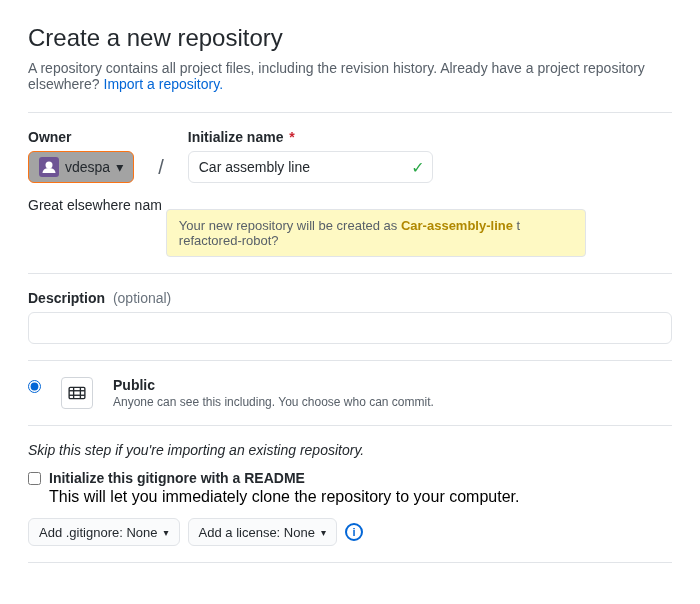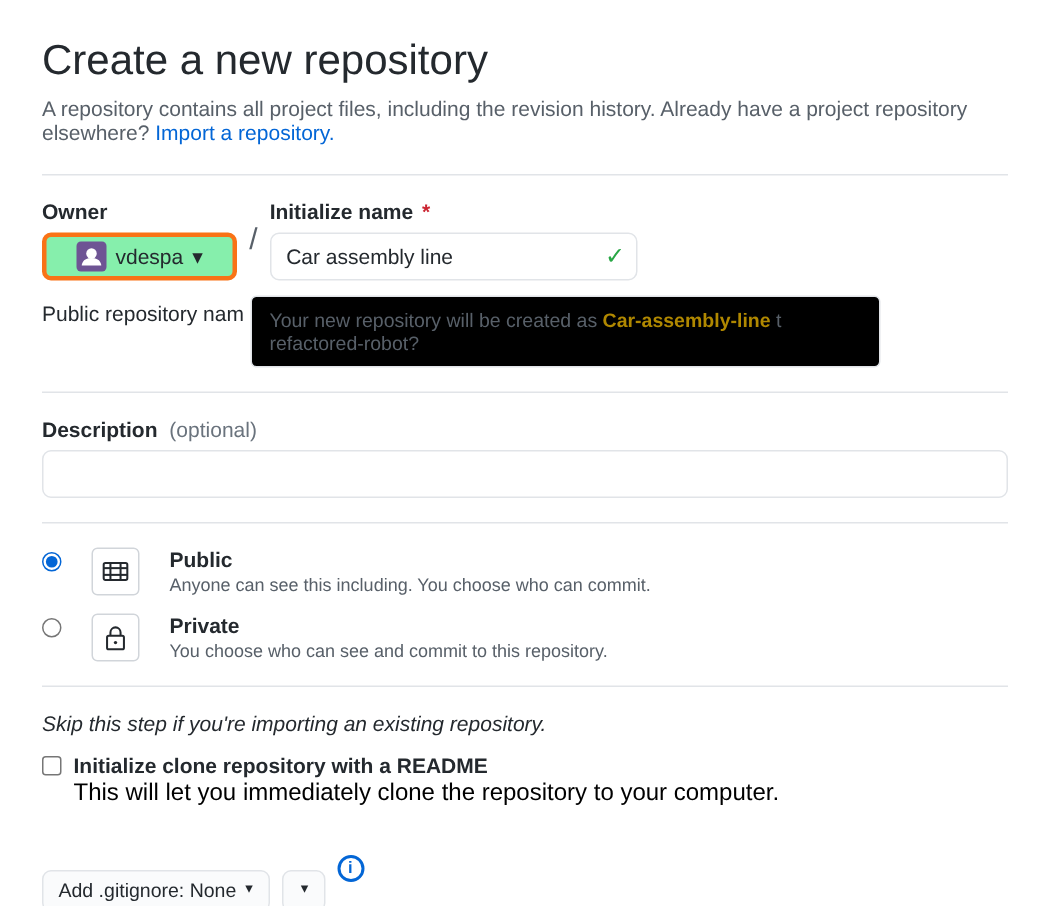--- a/index.html
+++ b/index.html
@@ -6,66 +6,66 @@
     body {
       font-family: -apple-system, BlinkMacSystemFont, "Segoe UI", Helvetica, Arial, sans-serif;
       font-size: 14px;
       color: #24292e;
       background: #fff;
       padding: 24px 28px;
       width: 700px;
       min-height: 604px;
     }
     h1 {
-      font-size: 28px;
+      font-size: 24px;
       font-weight: 400;
       margin-bottom: 8px;
       color: #24292e;
     }
     .subtitle {
       font-size: 14px;
       color: #586069;
       margin-bottom: 20px;
     }
     .subtitle a {
       color: #0366d6;
       text-decoration: none;
     }
     .divider {
       border: none;
       border-top: 1px solid #e1e4e8;
       margin: 16px 0;
     }
     .form-row {
       display: flex;
-      align-items: center;
-      gap: 4px;
+      align-items: flex-end;
+      gap: 20px;
       margin-bottom: 8px;
     }
     .field-group {
       display: flex;
       flex-direction: column;
     }
     .field-label {
       font-size: 14px;
       font-weight: 600;
       margin-bottom: 6px;
       color: #24292e;
     }
     .field-label .required {
       color: #cb2431;
       margin-left: 2px;
     }
     .owner-select {
       display: flex;
       align-items: center;
-      border: 3px solid #f97316;
+      border: 1px solid #f97316;
       border-radius: 6px;
-      padding: 5px 20px;
-      background: #86efac;
+      padding: 5px 10px;
+      background: #a3a3a3;
       cursor: pointer;
       font-size: 14px;
       gap: 6px;
       height: 32px;
     }
     .owner-avatar {
       width: 20px;
       height: 20px;
       border-radius: 3px;
       background: #6e5494;
@@ -100,27 +100,27 @@
     }
     .checkmark-icon {
       position: absolute;
       right: 8px;
       top: 50%;
       transform: translateY(-50%);
       color: #28a745;
       font-size: 16px;
     }
     .tooltip-box {
-      background: #000000;
+      background: #fef9c3;
       border: 1px solid #e1e4e8;
       border-radius: 4px;
       padding: 8px 12px;
       font-size: 13px;
       color: #586069;
-      margin-top: 2px;
+      margin-top: 18px;
       position: relative;
       max-width: 420px;
     }
     .tooltip-box .repo-name-highlight {
       color: #b08800;
       font-weight: 600;
     }
     .great-name-row {
       display: flex;
       align-items: flex-start;
@@ -227,25 +227,24 @@
       margin-top: 12px;
     }
     .dropdown-btn {
       border: 1px solid #e1e4e8;
       border-radius: 6px;
       padding: 5px 10px;
       background: #fafbfc;
       font-size: 13px;
       cursor: pointer;
       display: flex;
-      align-items: flex-start;
+      align-items: center;
       gap: 4px;
       color: #24292e;
       height: 28px;
-      margin-top: 30px;
     }
     .info-icon {
       width: 18px;
       height: 18px;
       border: 2px solid #0366d6;
       border-radius: 50%;
       display: flex;
       align-items: center;
       justify-content: center;
       font-size: 11px;
@@ -294,21 +293,21 @@
       <span class="required">*</span>
     </div>
     <div class="repo-name-wrapper">
       <input type="text" class="repo-name-input" value="Car assembly line" style="">
       <span class="checkmark-icon">✓</span>
     </div>
   </div>
 </div>
 
 <div class="great-name-row">
-  <span class="great-name-label">Public repository nam</span>
+  <span class="great-name-label">Great elsewhere nam</span>
   <div class="tooltip-box">
     <span>Your new repository will be created as </span><span class="repo-name-highlight">Car-assembly-line</span><span> t refactored-robot?</span>
   </div>
 </div>
 
 <hr class="divider">
 
 <div style="margin-bottom: 16px;">
   <div class="description-label">
     <span>Description</span>
@@ -332,55 +331,41 @@
         <line x1="5" y1="3" x2="5" y2="13" stroke="#24292e" stroke-width="1.2"></line>
         <line x1="11" y1="3" x2="11" y2="13" stroke="#24292e" stroke-width="1.2"></line>
       </svg>
     </div>
     <div class="radio-text">
       <div class="radio-title">Public</div>
       <div class="radio-desc">Anyone can see this including. You choose who can commit.</div>
     </div>
   </div>
 
-  <div class="radio-option">
-    <input type="radio" name="visibility" class="radio-input" style="">
-    <div class="repo-type-icon">
-
-      <svg width="18" height="18" viewBox="0 0 16 16" fill="none" xmlns="http://www.w3.org/2000/svg">
-        <rect x="3" y="7" width="10" height="8" rx="1" stroke="#24292e" stroke-width="1.2" fill="none"></rect>
-        <path d="M5 7V5a3 3 0 016 0v2" stroke="#24292e" stroke-width="1.2" fill="none"></path>
-        <circle cx="8" cy="11" r="1" fill="#24292e"></circle>
-      </svg>
-    </div>
-    <div class="radio-text">
-      <div class="radio-title">Private</div>
-      <div class="radio-desc">You choose who can see and commit to this repository.</div>
-    </div>
-  </div>
 </div>
 
 <hr class="divider">
 
 <div class="skip-section">
   <p class="skip-text">Skip this step if you're importing an existing repository.</p>
 
   <div class="checkbox-row">
     <input type="checkbox" class="checkbox-input" style="">
     <div class="checkbox-text">
-      <div class="checkbox-title">Initialize clone repository with a README</div>
+      <div class="checkbox-title">Initialize this gitignore with a README</div>
       <div class="checkbox-desc">This will let you immediately clone the repository to your computer.</div>
     </div>
   </div>
 
   <div class="dropdown-row">
     <button class="dropdown-btn">
       <span>Add .gitignore: None</span>
       <span class="chevron-down">▾</span>
     </button>
     <button class="dropdown-btn">
+      <span>Add a license: None</span>
       <span class="chevron-down">▾</span>
     </button>
     <div class="info-icon">i</div>
   </div>
 </div>
 
 <hr class="divider">
 
 </body></html>

